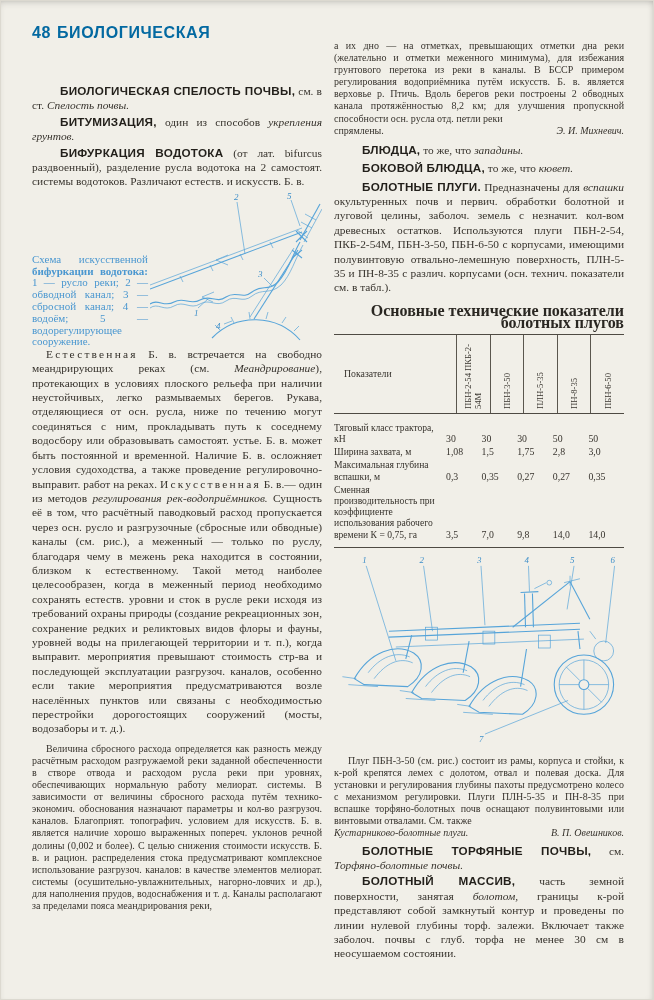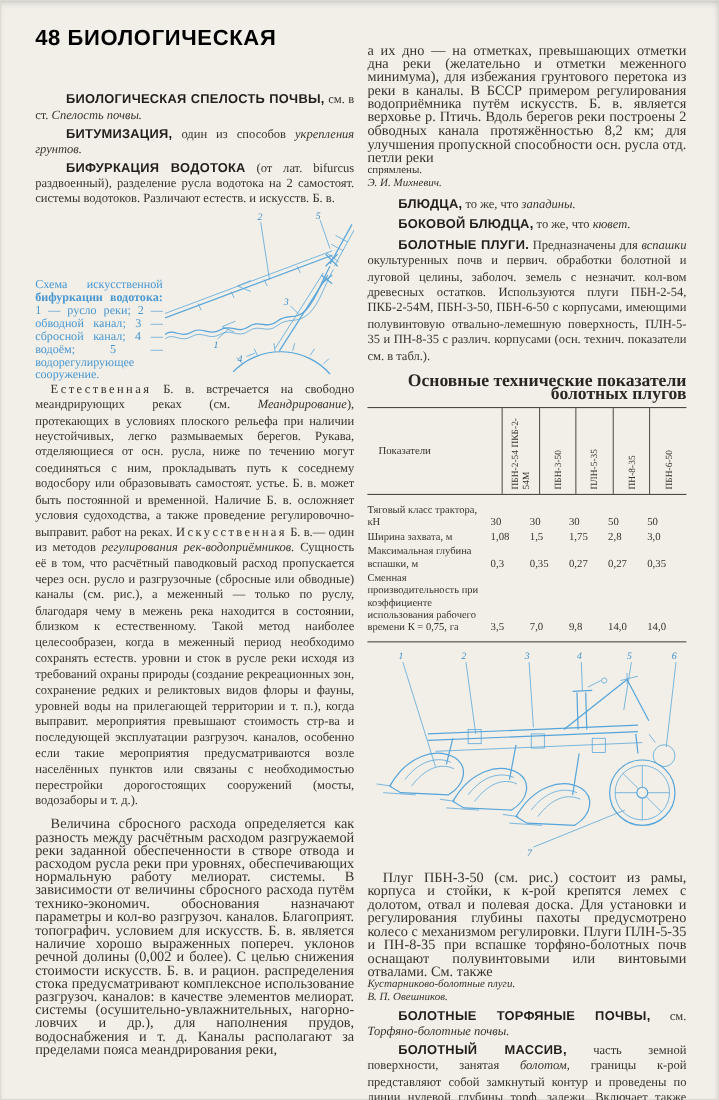--- a/index.html
+++ b/index.html
@@ -1,33 +1,33 @@
 <!DOCTYPE html>
 <html><head>
 <meta charset="utf-8">
 <style>
   html,body{margin:0;padding:0;background:#888;}
   .page{position:relative;width:654px;height:1000px;background:#f1efe8;overflow:hidden;
         box-shadow:inset 0 0 0 1px #dcd9d0, inset 0 4px 8px -4px rgba(0,0,0,.30), inset -4px 0 8px -5px rgba(0,0,0,.18);
         font-family:"Liberation Serif",serif;color:#37332d;}
   .runhead{position:absolute;left:32px;top:24px;font-family:"Liberation Sans",sans-serif;
-           font-weight:bold;font-size:20px;letter-spacing:.6px;color:#000000;}
+           font-weight:bold;font-size:16px;letter-spacing:.6px;color:#0369a1;}
   .runhead span{margin-right:6px;}
   .col{position:absolute;width:290px;}
   .col-left{left:32px;top:82px;}
   .col-right{left:334px;top:40px;}
   p{margin:0;text-align:justify;font-size:11.4px;line-height:14.4px;}
   .entry{margin-top:2px;}
   .term{font-family:"Liberation Sans",sans-serif;font-weight:bold;font-size:11.7px;
         letter-spacing:.25px;color:#221f1a;padding-left:28px;}
   .it{font-style:italic;}
   .sp{letter-spacing:2.2px;}
   .indent{text-indent:14px;}
-  .petit{font-size:13px;line-height:12.1px;margin-top:7px;}
-  .sigline{display:flex;justify-content:space-between;font-size:10px;line-height:12.1px;flex-direction:column;}
+  .petit{font-size:10px;line-height:12.1px;margin-top:7px;}
+  .sigline{display:flex;justify-content:space-between;font-size:10px;line-height:12.1px;}
   .sig{font-style:italic;white-space:nowrap;}
   
   .fig1{position:relative;height:150px;margin:3px 0 5px;}
   .fig1 .cap{position:absolute;left:0;top:30px;width:116px;color:#4a97d0;font-size:11px;
              line-height:11.8px;text-align:justify;margin-top:32px;}
   .capb{font-weight:bold;}
   .fig1 svg{position:absolute;right:0;top:0;}
   
   .bl{stroke:#56a4d9;fill:none;stroke-width:1.1px;}
   .bl2{stroke:#56a4d9;fill:none;stroke-width:.7px;}

